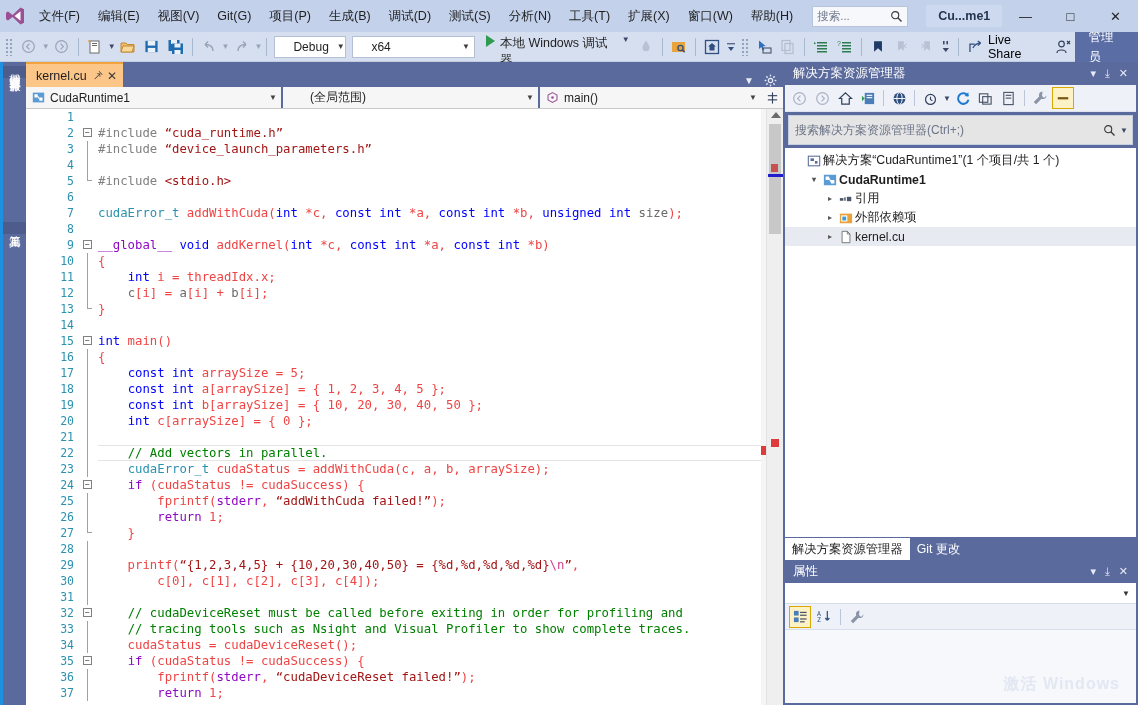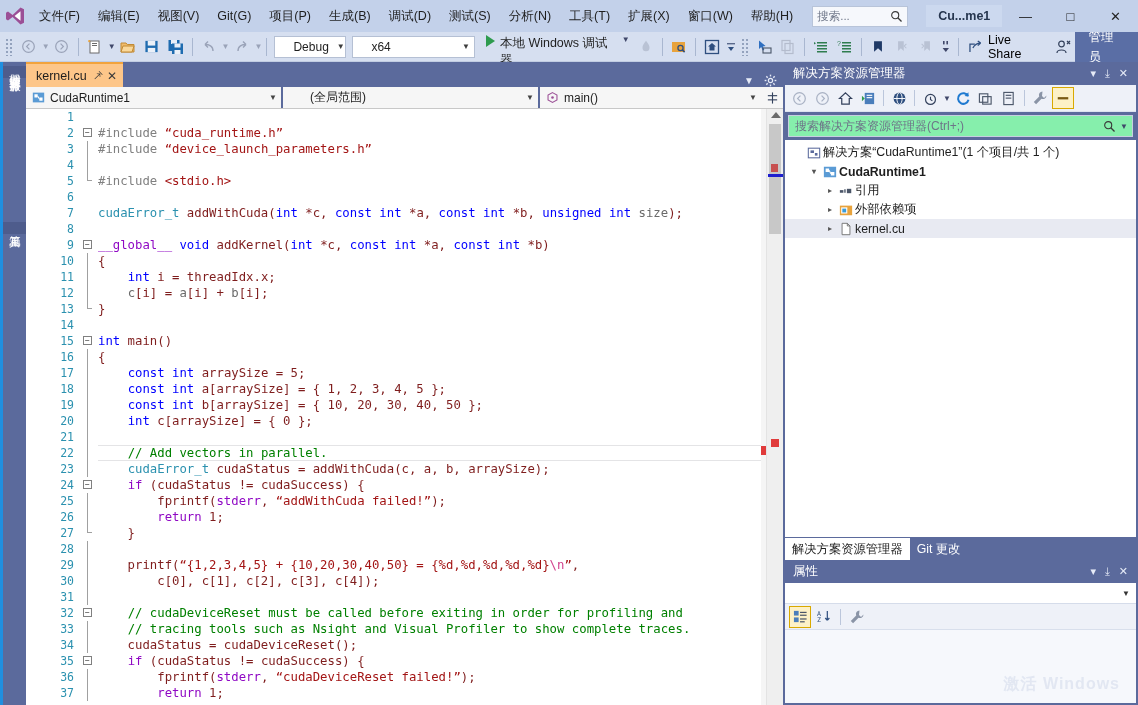--- a/index.html
+++ b/index.html
@@ -211,21 +211,21 @@
   .fline.end { height: 8px; }
   .ftick { position: absolute; left: 7px; top: 7px; width: 5px; height: 1px; background: #a0a0a0; }
   
   .kw   { color: #0000ff; }
   .kw2  { color: #8f08c4; }
   .typ  { color: #2b91af; }
   .str  { color: #a31515; }
   .cmt  { color: #008000; }
   .pre  { color: #808080; margin-top: 31px; }
   .esc  { color: #d1408c; }
-  .pln  { color: #7f1d1d; }
+  .pln  { color: #ef4444; }
   .id   { color: #6a6a6a; }
 
   
   .vscroll {
     width: 17px; flex: 0 0 17px;
     background: #efefef; position: relative;
     border-left: 1px solid #e3e3e3;
   }
   .vscroll .up-arrow {
     position: absolute; top: 3px; left: 4px;
@@ -277,21 +277,21 @@
     padding: 0 3px; gap: 1px;
     border-bottom: 1px solid #dde3ef;
   }
   .se-btn {
     width: 22px; height: 22px;
     display: flex; align-items: center; justify-content: center;
   }
   .se-btn.active { background: #fdf1c6; border: 1px solid #d9a900; }
   .se-sep { width: 1px; height: 16px; background: #bbc6db; margin: 0 3px; }
   .se-search {
-    height: 22px; background: #86efac;
+    height: 30px; background: #e5e5e5;
     border: 1px solid #c6cfe0;
     margin: 3px 3px;
     display: flex; align-items: center; padding: 0 4px 0 6px;
   }
   .se-search .ph { flex: 1; font-size: 12px; color: #6d7588; }
   .tree {
     flex: 1; background: #ffffff; overflow: hidden;
     padding-top: 3px;
     font-size: 12.3px; color: #1e1e1e;
   }

